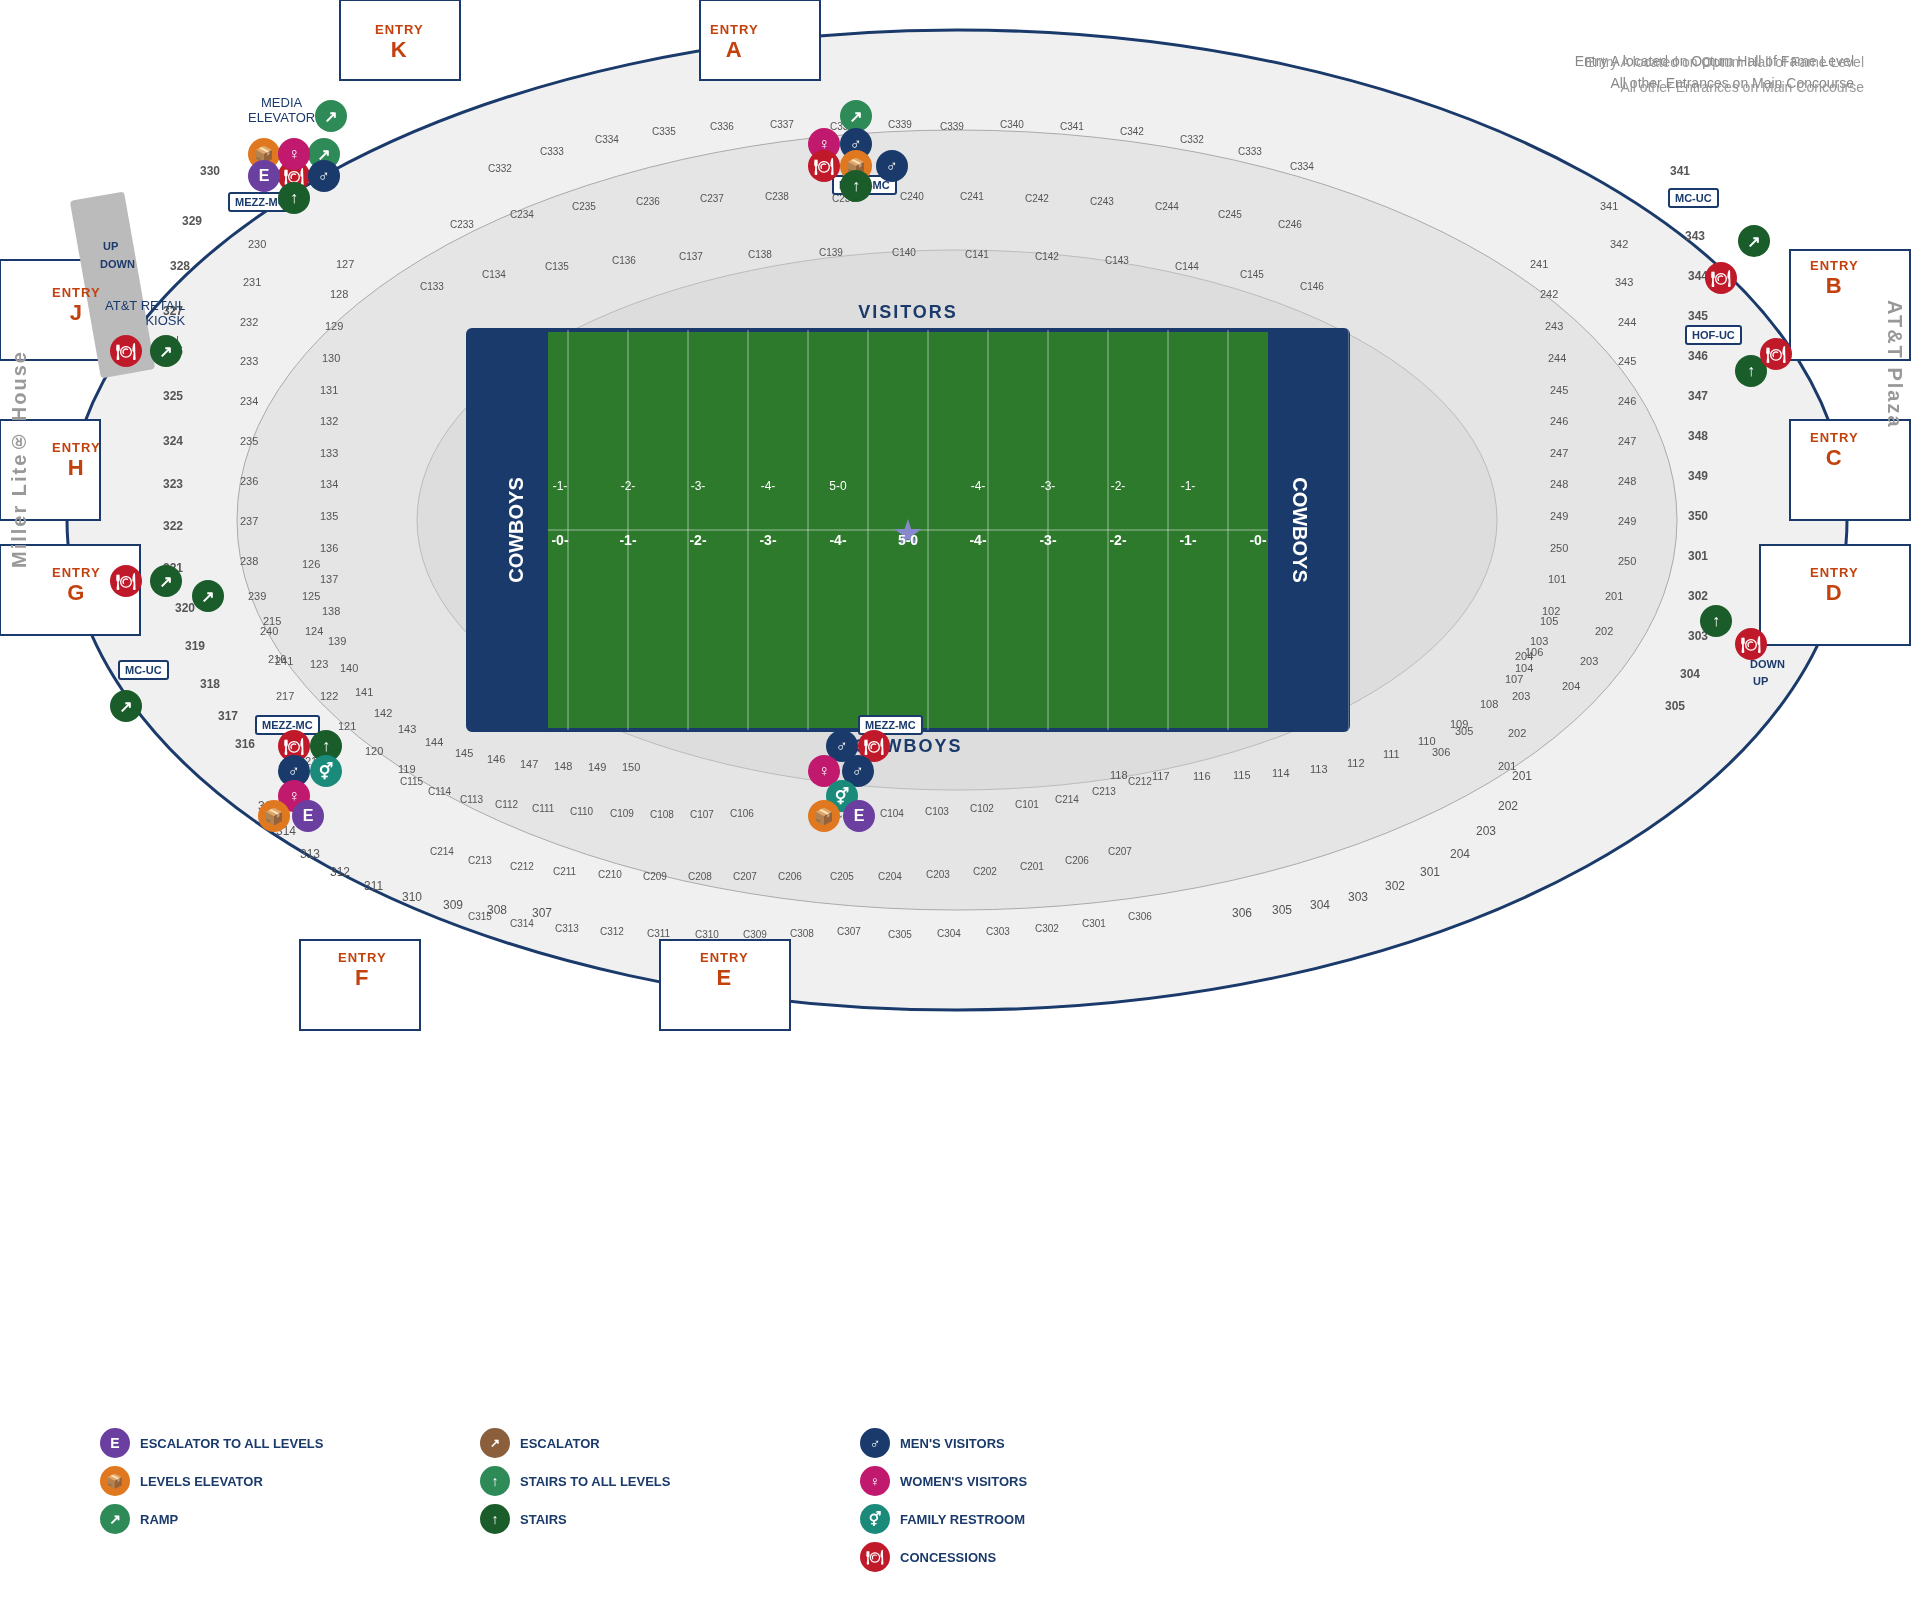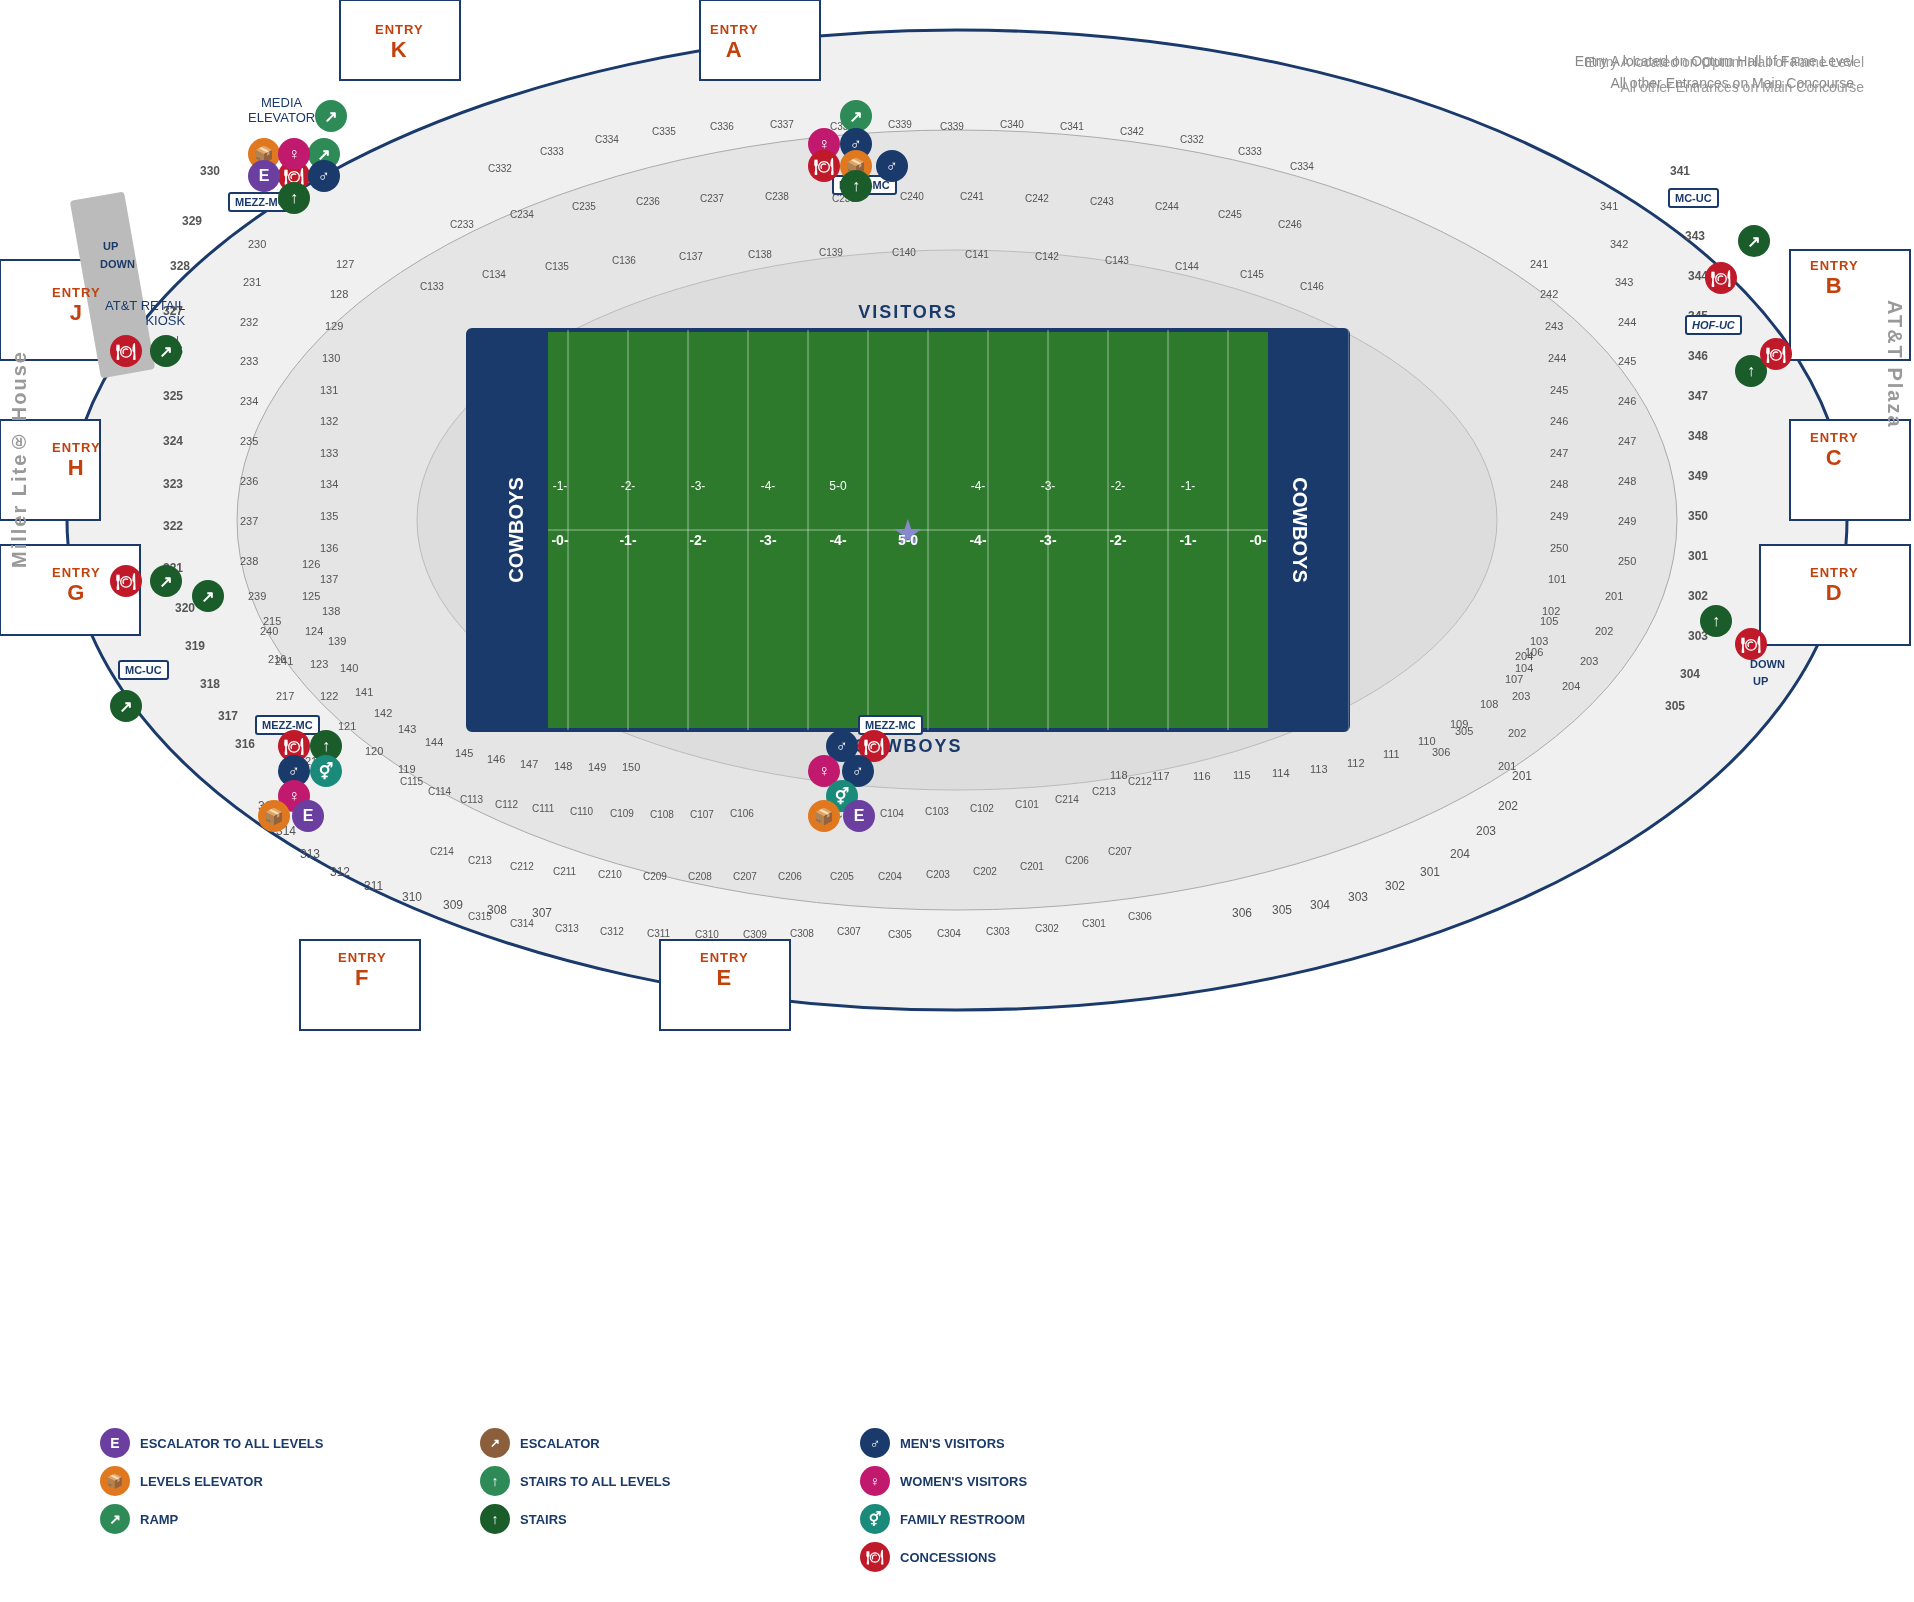--- a/index.html
+++ b/index.html
@@ -523,21 +523,21 @@
   <div style="position:absolute;top:95px;left:248px;font-size:13px;font-weight:normal;color:#1a3a6b;text-align:center;">MEDIA<br>ELEVATOR</div>
 
   <div class="level-badge" style="top:192px;left:228px;">MEZZ-MC</div>
 
   <div class="level-badge" style="top:175px;left:832px;">MEZZ-MC</div>
 
   <div style="position:absolute;top:298px;left:105px;font-size:13px;font-weight:normal;color:#1a3a6b;text-align:right;">AT&amp;T RETAIL<br>KIOSK</div>
 
   <div class="level-badge" style="top:188px;left:1668px;">MC-UC</div>
 
-  <div class="level-badge" style="top:315px;left:1685px;font-style:italic;">HOF-UC</div>
+  <div class="level-badge" style="top:325px;left:1685px;">HOF-UC</div>
 
   <div class="level-badge" style="top:660px;left:118px;">MC-UC</div>
 
   <div class="level-badge" style="top:715px;left:255px;">MEZZ-MC</div>
 
   <div class="level-badge" style="top:715px;left:858px;">MEZZ-MC</div>
 
   <div style="position:absolute;top:240px;left:103px;font-size:11px;font-weight:bold;color:#1a3a6b;">UP</div>
   <div style="position:absolute;top:258px;left:100px;font-size:11px;font-weight:bold;color:#1a3a6b;">DOWN</div>
 

